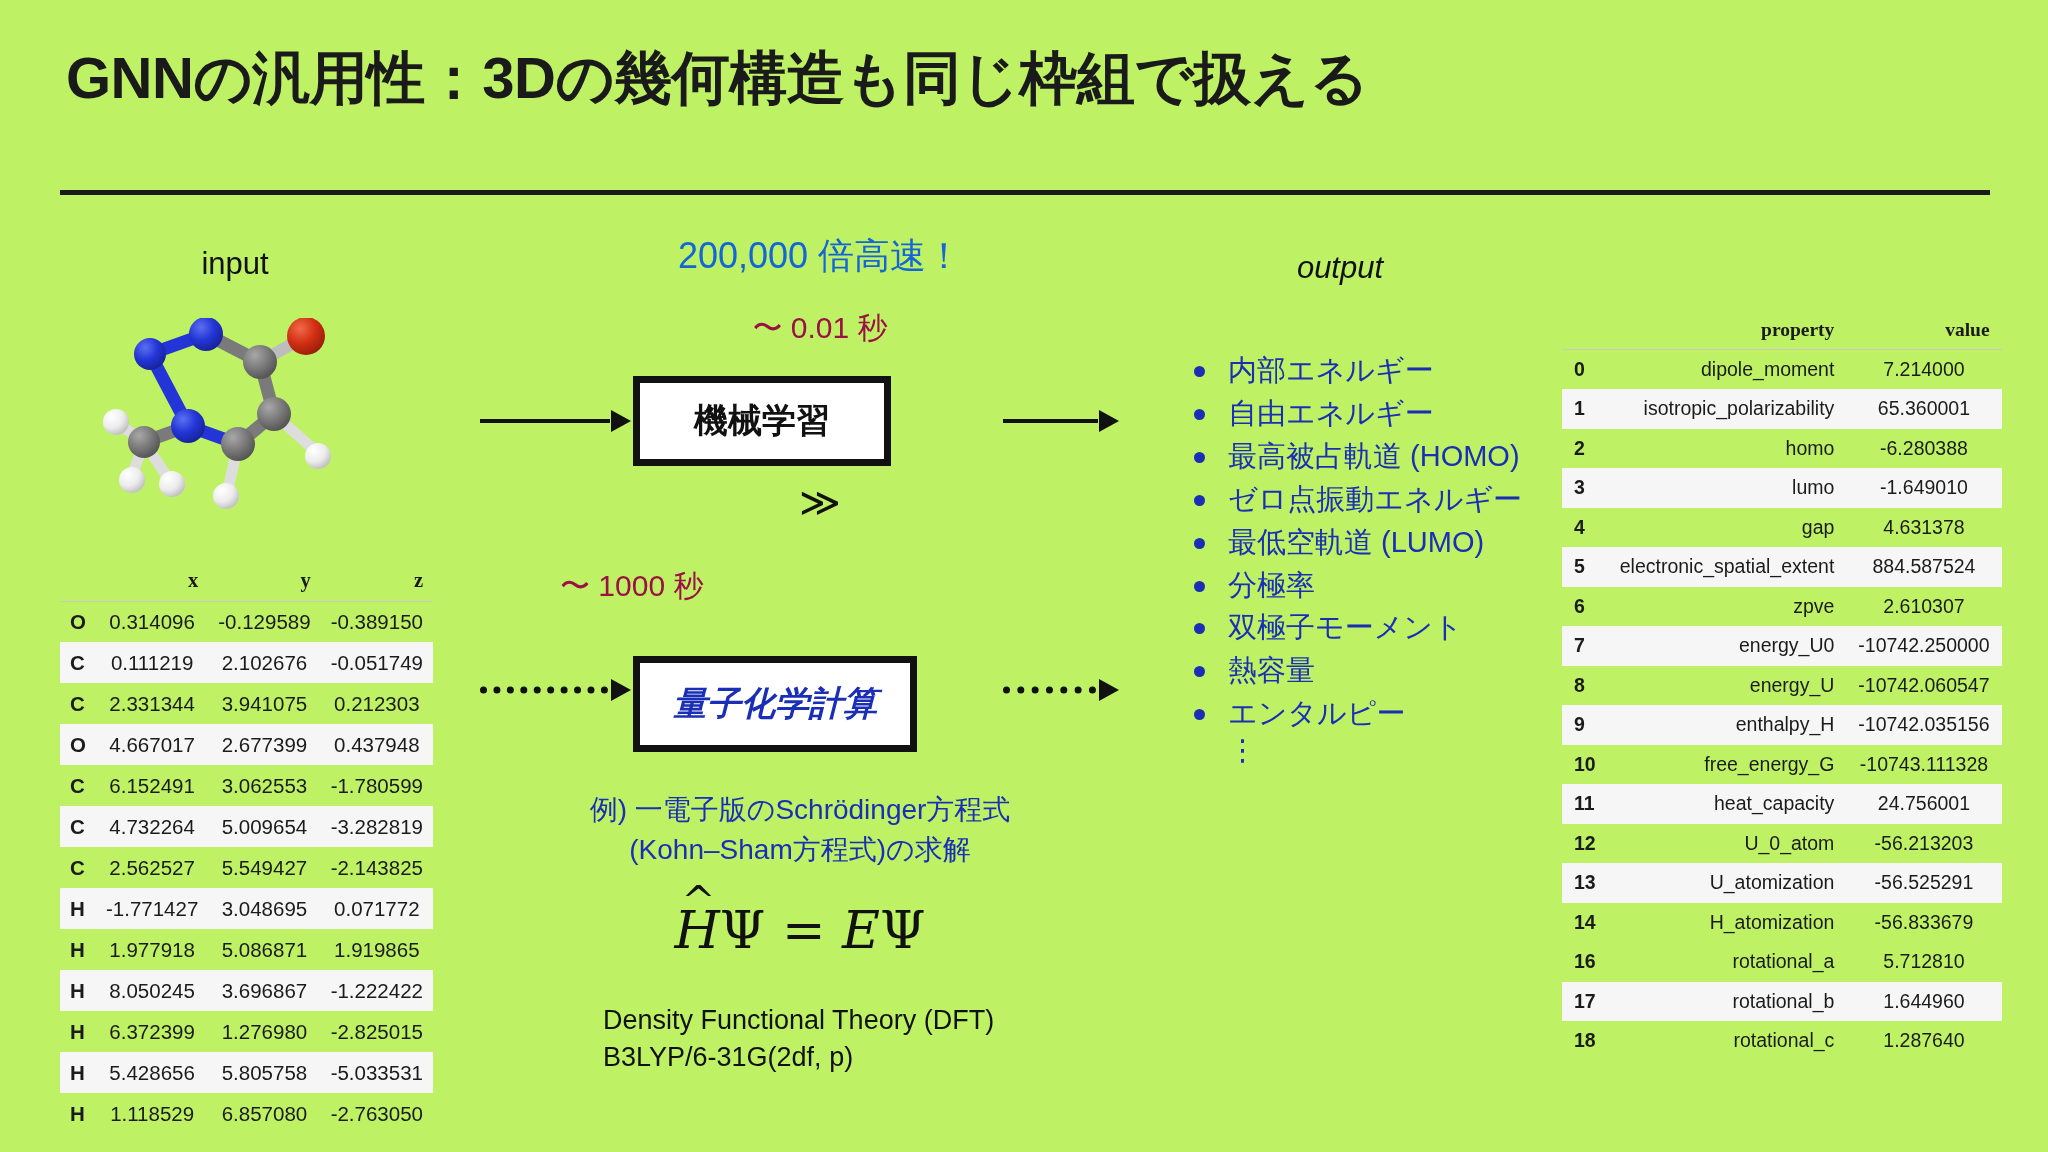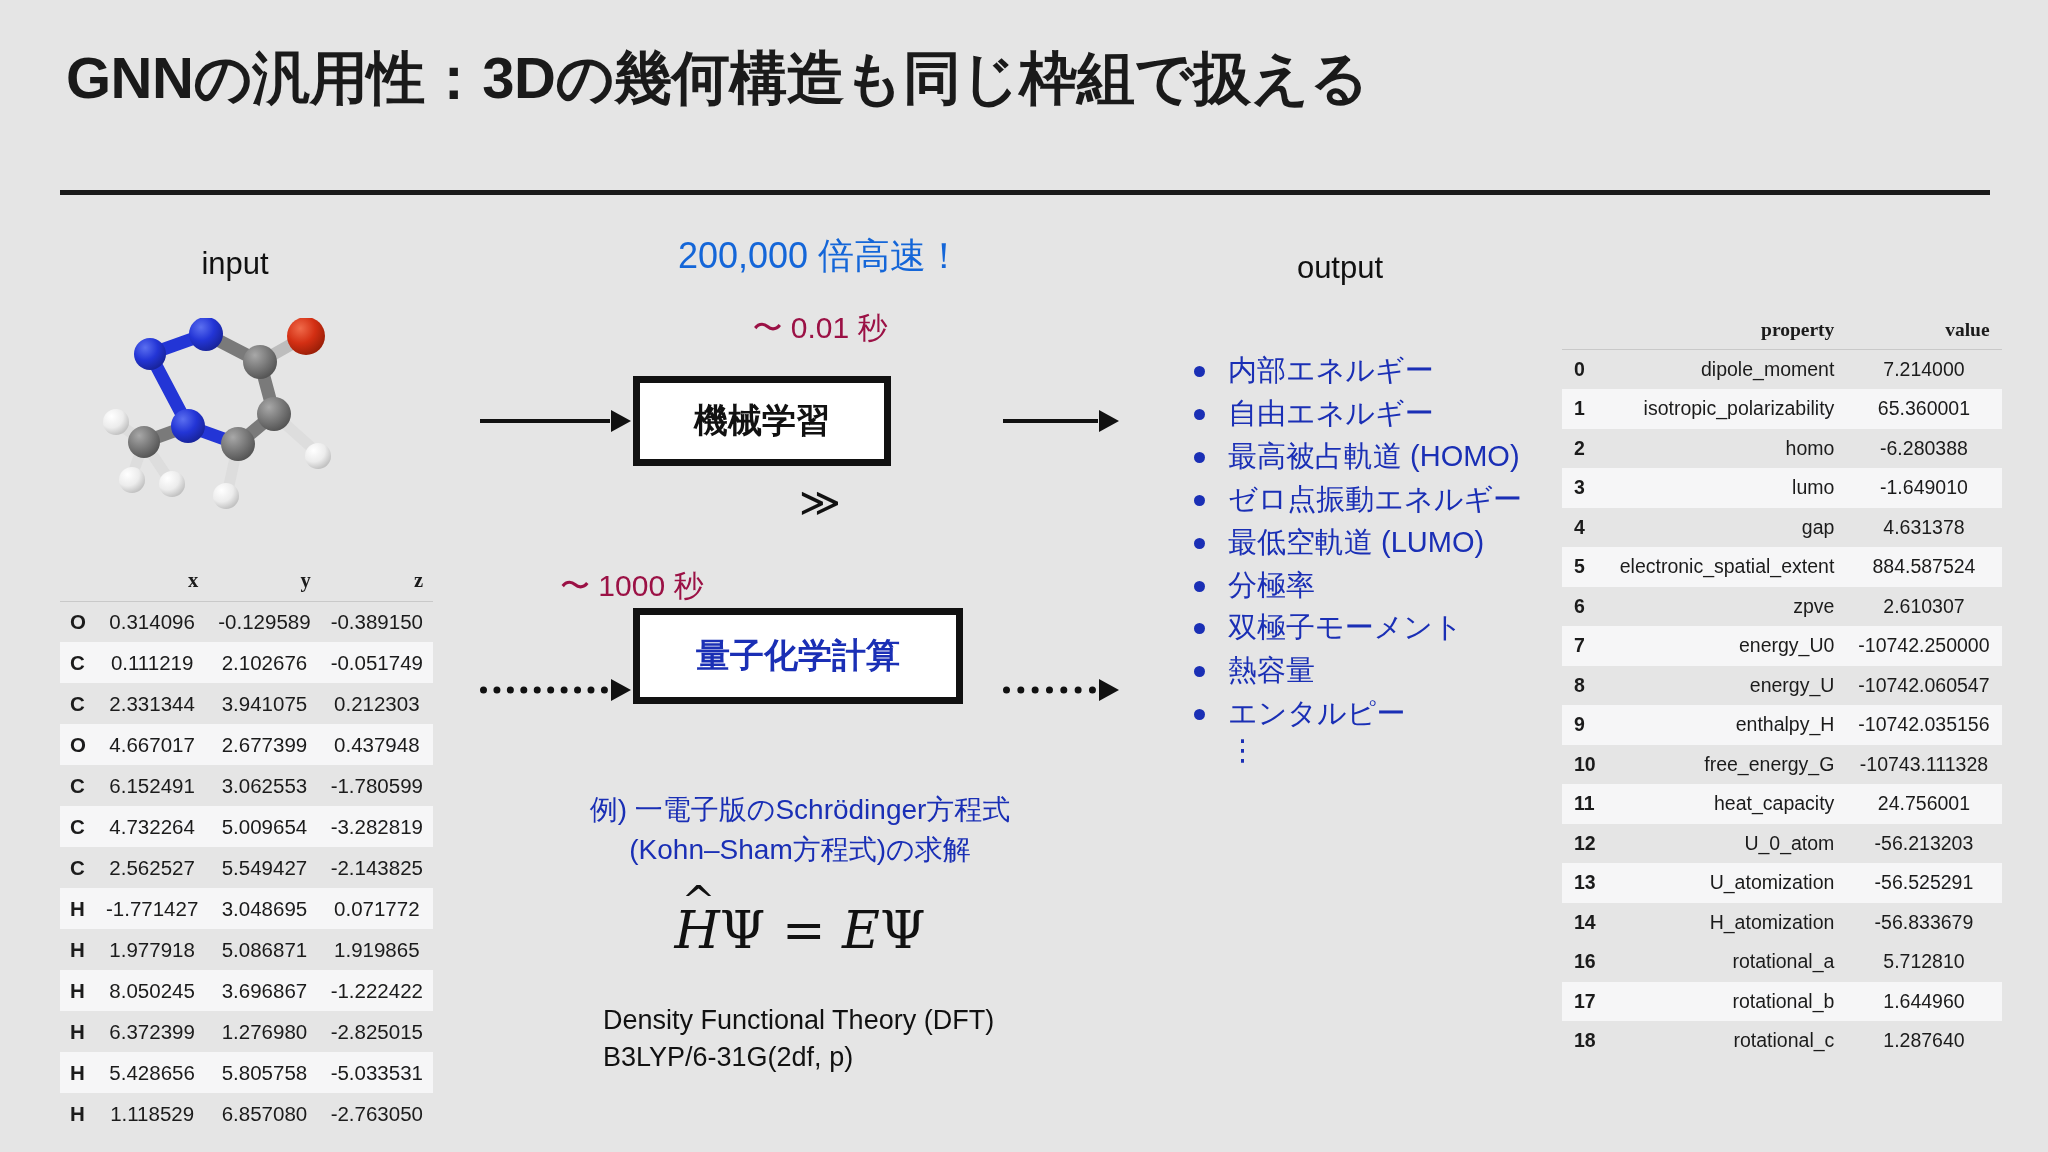--- a/index.html
+++ b/index.html
@@ -2,40 +2,40 @@
 <html><head>
 <meta charset="utf-8">
 <style>
   * { box-sizing: border-box; margin: 0; padding: 0; }
   html, body {
     width: 2048px; height: 1152px;
     background: #ffffff;
     font-family: "Liberation Sans", "DejaVu Sans", sans-serif;
     overflow: hidden;
   }
-  #slide { position: relative; width: 2048px; height: 1152px; background:#e5e5e5; }
+  #slide { position: relative; width: 2048px; height: 1152px; background:#bef264; }
 
   
   .title {
     position: absolute; left: 66px; top: 40px;
     font-size: 58px; font-weight: bold; color: #1a1a1a;
     letter-spacing: -0.5px; white-space: nowrap;
   }
   .title-rule {
     position: absolute; left: 60px; top: 190px;
     width: 1930px; height: 5px; background: #1a1a1a;
   }
 
   
   .col-head {
     position: absolute; font-size: 31px; color: #111; text-align:center;
     white-space: nowrap;
   }
   #input-label  { left: 160px; top: 246px; width: 150px; }
-  #output-label { left: 1250px; top: 250px; width: 180px; }
+  #output-label { left: 1250px; top: 250px; width: 180px; font-style: italic; }
 
   
   #molecule { position: absolute; left: 88px; top: 318px; width: 290px; height: 200px; }
 
   
   .df { position: absolute; border-collapse: collapse; }
   .df th, .df td {
     font-size: 20.5px; color: #1b1b1b;
     padding: 0 12px; height: 41px; white-space: nowrap;
     font-weight: normal;
@@ -76,21 +76,21 @@
     text-align: center; font-size: 40px; color: #111; white-space: nowrap;
     line-height: 1;
   }
 
   .procbox {
     position: absolute; border: 7px solid #111; background:#fff;
     display: flex; align-items: center; justify-content: center;
     font-size: 34px; font-weight: bold; white-space: nowrap;
   }
   #box-ml { left: 633px; top: 376px; width: 258px; height: 90px; color: #111; }
-  #box-qc { left: 633px; top: 608px; width: 330px; height: 96px; color: #1a2fb5; }
+  #box-qc { left: 633px; top: 656px; width: 284px; height: 96px; color: #1a2fb5; font-style: italic; }
 
   
   .arrow-solid, .arrow-dash { position: absolute; height: 0; }
   .arrow-line {
     position: absolute; top: 50%; left: 0; height: 4px; background:#111;
     transform: translateY(-50%);
   }
   .arrow-line.dashed {
     background: none;
     border-top: 7px dotted #111; height:0;

